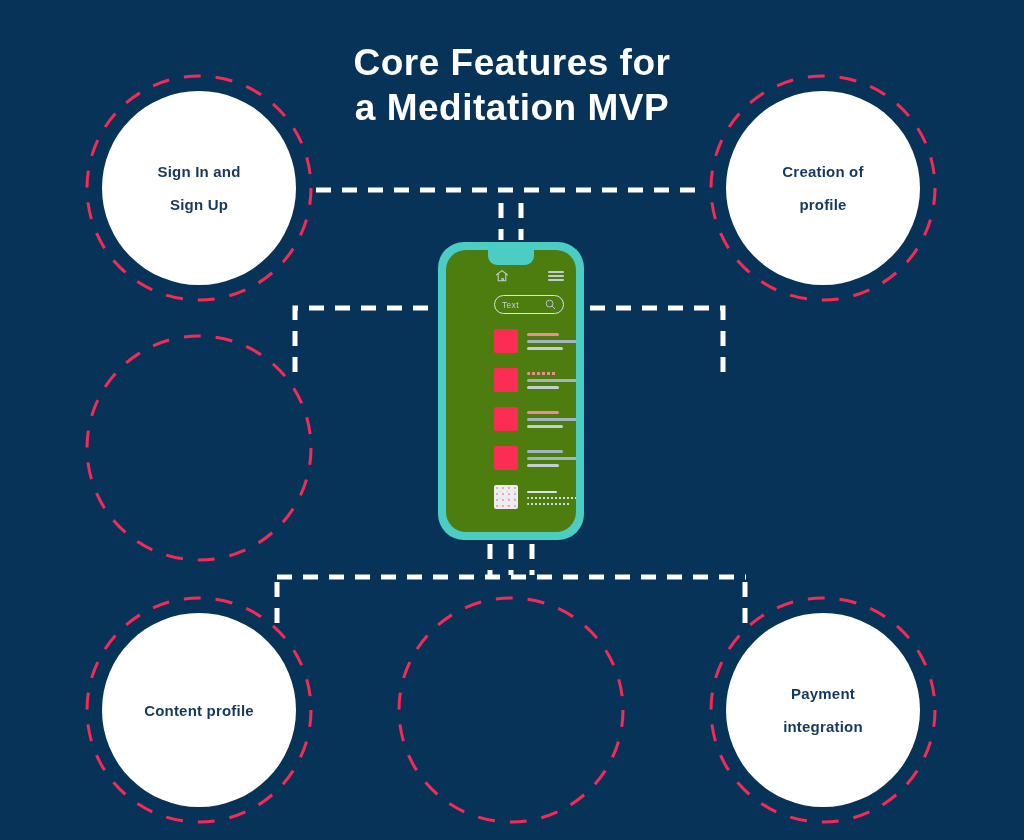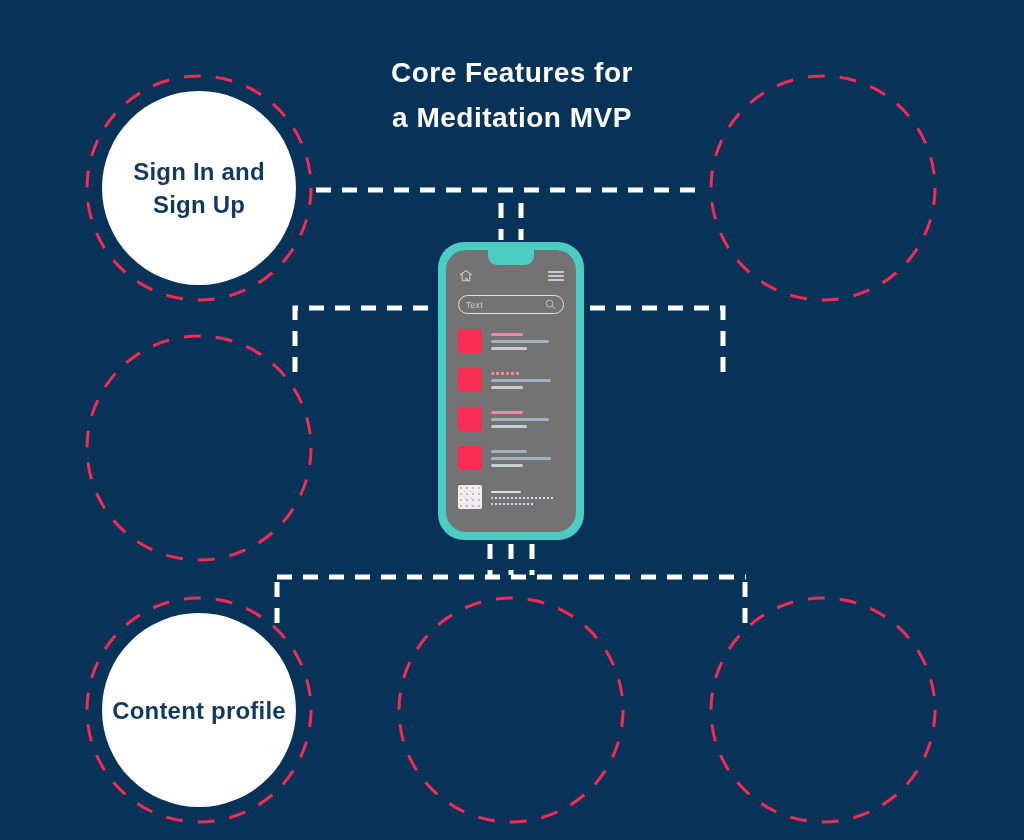--- a/index.html
+++ b/index.html
@@ -7,21 +7,21 @@
     width:1024px;height:840px;position:relative;overflow:hidden;
     background:#083358;
     font-family:"Liberation Sans", sans-serif;
   }
   .stage{position:absolute;inset:0;}
 
   
   .title{
     position:absolute;left:0;right:0;top:40px;
     text-align:center;color:#FFFFFF;font-weight:700;
-    font-size:28px;line-height:45px;letter-spacing:.5px;margin-top:10px;
+    font-size:37px;line-height:45px;letter-spacing:.5px;
   }
 
   
   svg.connectors{position:absolute;left:0;top:0;pointer-events:none;}
   svg.connectors path{
     fill:none;stroke:#FFFFFF;stroke-width:5;
     stroke-dasharray:15 11;stroke-linecap:butt;
   }
 
   
@@ -29,32 +29,32 @@
   .feature svg.ring{position:absolute;inset:0;}
   .feature svg.ring circle{
     fill:none;stroke:#F72A56;stroke-width:3;stroke-dasharray:17 15;
   }
   .disc{
     position:absolute;left:18px;top:18px;width:194px;height:194px;
     background:#FFFFFF;border-radius:50%;
     display:flex;align-items:center;justify-content:center;text-align:center;
   }
   .disc .label{
-    color:#14395E;font-weight:700;font-size:24px;line-height:33px;
+    color:#14395E;font-weight:700;font-size:15px;line-height:33px;
     white-space:pre-line;letter-spacing:.2px;
   }
 
   
   .phone{
     position:absolute;left:438px;top:242px;width:146px;height:298px;
     background:#4CCDC4;border-radius:26px;
   }
   .screen{
     position:absolute;left:8px;right:8px;top:8px;bottom:8px;
-    background:#737373;border-radius:20px;overflow:hidden;
+    background:#4d7c0f;border-radius:20px;overflow:hidden;padding-left:36px;
   }
   .notch{
     position:absolute;top:0;left:50%;transform:translateX(-50%);
     width:46px;height:15px;background:#4CCDC4;border-radius:0 0 9px 9px;
   }
   .topbar{
     margin:18px 12px 0 12px;display:flex;justify-content:space-between;align-items:center;
   }
   .hamburger div{width:16px;height:1.6px;background:#C3CCD4;margin:2.6px 0;border-radius:1px;}
   .searchbar{
@@ -115,20 +115,24 @@
     <div class="disc">
       <span class="label">Sign In and
 Sign Up</span>
     </div>
   </div>
 
   <div class="feature" style="left:708px;top:73px">
     <svg class="ring" viewBox="0 0 230 230">
         <circle cx="115" cy="115" r="112"></circle>
       </svg>
+    <div class="disc">
+      <span class="label">Creation of
+profile</span>
+    </div>
   </div>
 
   <div class="feature" style="left:84px;top:333px">
     <svg class="ring" viewBox="0 0 230 230">
         <circle cx="115" cy="115" r="112"></circle>
       </svg>
   </div>
 
 
   <div class="feature" style="left:84px;top:595px">
@@ -143,20 +147,24 @@
   <div class="feature" style="left:396px;top:595px">
     <svg class="ring" viewBox="0 0 230 230">
         <circle cx="115" cy="115" r="112"></circle>
       </svg>
   </div>
 
   <div class="feature" style="left:708px;top:595px">
     <svg class="ring" viewBox="0 0 230 230">
         <circle cx="115" cy="115" r="112"></circle>
       </svg>
+    <div class="disc">
+      <span class="label">Payment
+integration</span>
+    </div>
   </div>
 
   <div class="phone">
     <div class="screen">
       <div class="notch"></div>
 
       <div class="topbar">
         <svg width="16" height="16" viewBox="0 0 16 16">
           <path d="M2.6 6.8 L8 2.6 L13.4 6.8 M4.2 5.8 V12.8 H11.8 V5.8 M8 12.8 V10.2 a1.6 1.6 0 0 1 1.6 1.6" fill="none" stroke="#C3CCD4" stroke-width="1.1" stroke-linecap="round" stroke-linejoin="round"></path>
         </svg>

